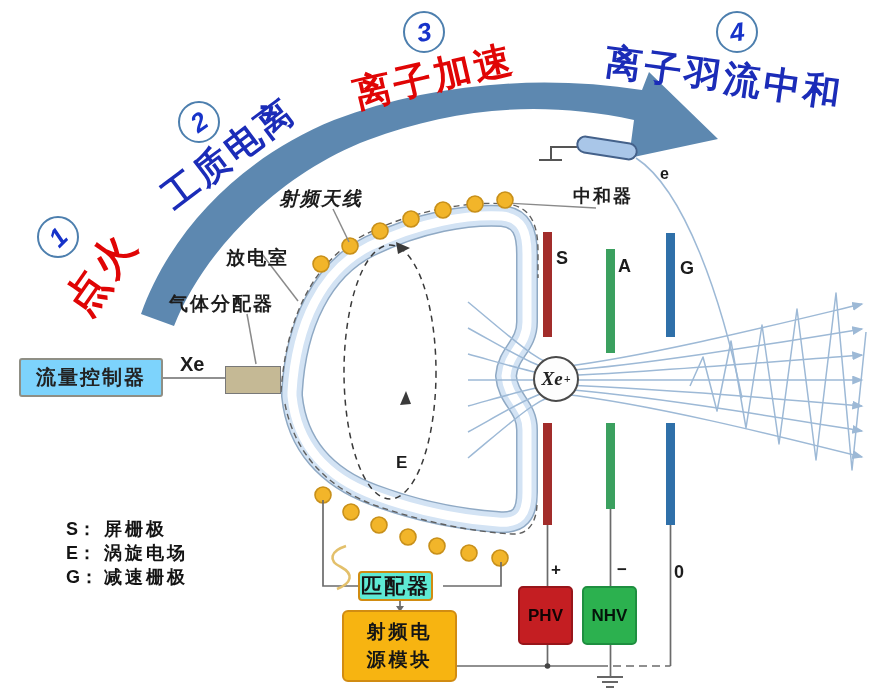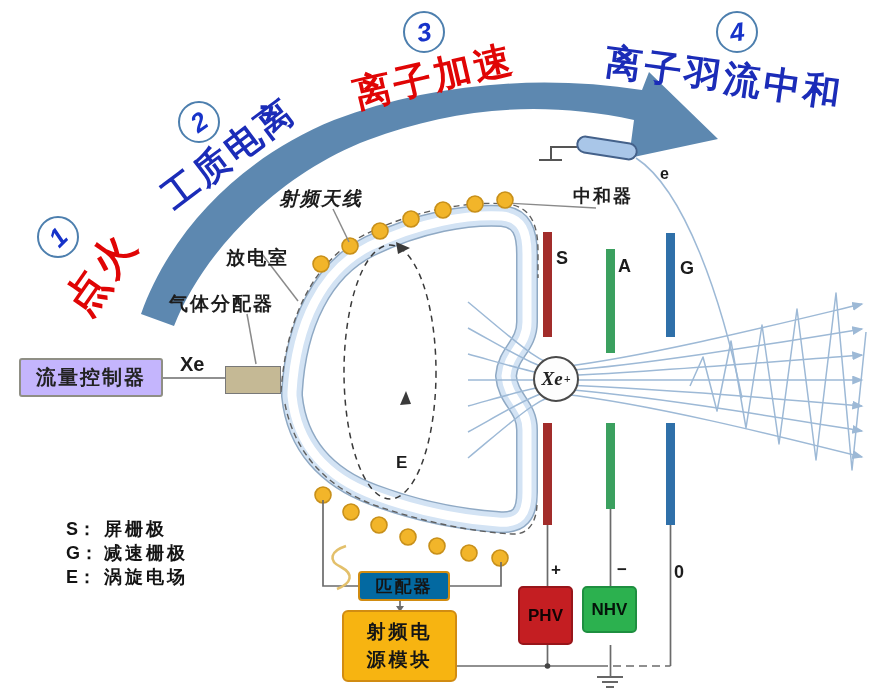--- a/index.html
+++ b/index.html
@@ -8,30 +8,30 @@
   svg{position:absolute;left:0;top:0;}
   .lbl{position:absolute;font-weight:bold;color:#1c1c1c;white-space:nowrap;}
   .cn{letter-spacing:2px;}
   .step-circle{position:absolute;width:38px;height:38px;border:2px solid #4d7fae;border-radius:50%;
                background:#fff;display:flex;align-items:center;justify-content:center;
                font-weight:bold;font-style:italic;font-size:26px;color:#1733c9;}
   .step-text{position:absolute;font-weight:bold;white-space:nowrap;letter-spacing:3px;
              transform-origin:center;}
   .box{position:absolute;display:flex;align-items:center;justify-content:center;
        font-weight:bold;box-sizing:border-box;}
-  .flow{left:19px;top:358px;width:144px;height:39px;background:#c4b5fd;border:2px solid #8f8f85;
+  .flow{left:19px;top:358px;width:144px;height:39px;background:#7dd3fc;border:2px solid #8f8f85;
         border-radius:3px;font-size:20px;letter-spacing:2px;color:#222;}
   .gasbox{left:225px;top:366px;width:56px;height:28px;background:#c5b995;border:1.5px solid #787878;}
-  .matcher{left:358px;top:571px;width:92px;height:30px;background:#0369a1;border:2px solid #d18c12;
-           border-radius:4px;font-size:17px;letter-spacing:2px;color:#151515;}
+  .matcher{left:358px;top:571px;width:75px;height:30px;background:#5eead4;border:2px solid #d18c12;
+           border-radius:4px;font-size:21px;letter-spacing:2px;color:#151515;}
   .rfmod{left:342px;top:610px;width:115px;height:72px;background:#f7b411;border:2px solid #d18c12;
          border-radius:6px;font-size:19px;letter-spacing:3px;color:#151515;flex-direction:column;line-height:28px;}
   .phv{left:518px;top:586px;width:55px;height:59px;background:#c41e22;border:2px solid #98151a;
        border-radius:5px;font-size:17px;color:#140404;}
-  .nhv{left:582px;top:586px;width:55px;height:47px;background:#2cb14f;border:2px solid #1e8f40;
+  .nhv{left:582px;top:586px;width:55px;height:59px;background:#2cb14f;border:2px solid #1e8f40;
        border-radius:5px;font-size:17px;color:#04140a;}
   .neut{left:576px;top:139px;width:62px;height:18px;background:#a9c6e8;border:2px solid #44618a;
         border-radius:9px;transform:rotate(9deg);}
   .ion{position:absolute;left:533px;top:356px;width:46px;height:46px;border:2.5px solid #4a4a4a;
        border-radius:50%;background:#fdfdfd;display:flex;align-items:center;justify-content:center;
        font-family:"Liberation Serif","DejaVu Serif",serif;font-style:italic;font-weight:bold;
        font-size:19px;color:#222;box-sizing:border-box;}
   .ion sup{font-size:12px;margin-left:1px;}
   .legend{position:absolute;left:66px;top:517px;}
   .legend-row{height:24px;line-height:24px;font-weight:bold;font-size:18px;color:#141414;}
@@ -201,18 +201,18 @@
 
   <div class="ion">
     <span>Xe</span>
       <sup>+</sup>
     </div>
 
   <div class="legend">
     <div class="legend-row">
       <span class="k">S：</span><span class="v">屏栅极</span></div>
     <div class="legend-row">
+      <span class="k">E：</span><span class="v">涡旋电场</span></div>
+    <div class="legend-row">
       <span class="k">G：</span><span class="v">减速栅极</span></div>
-    <div class="legend-row">
-      <span class="k">E：</span><span class="v">涡旋电场</span></div>
   </div>
 
 </div>
 
 </body></html>

